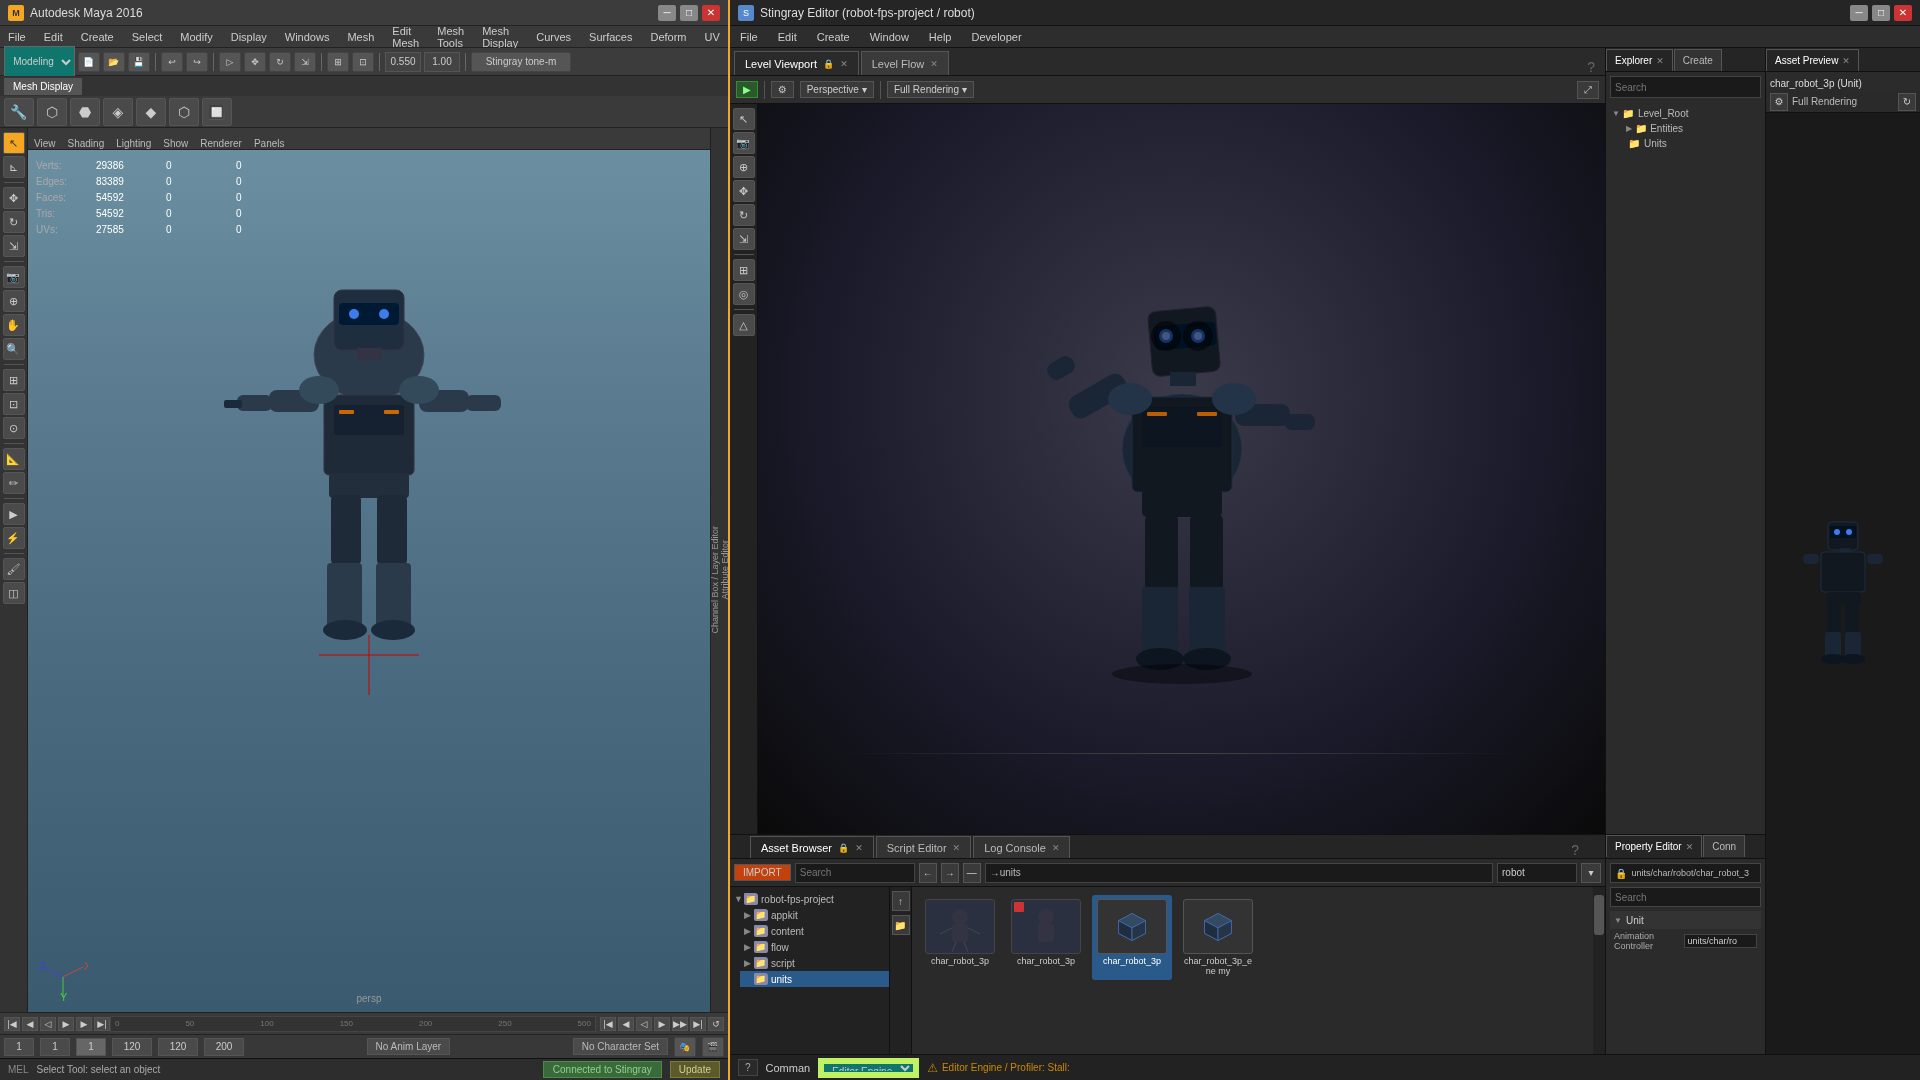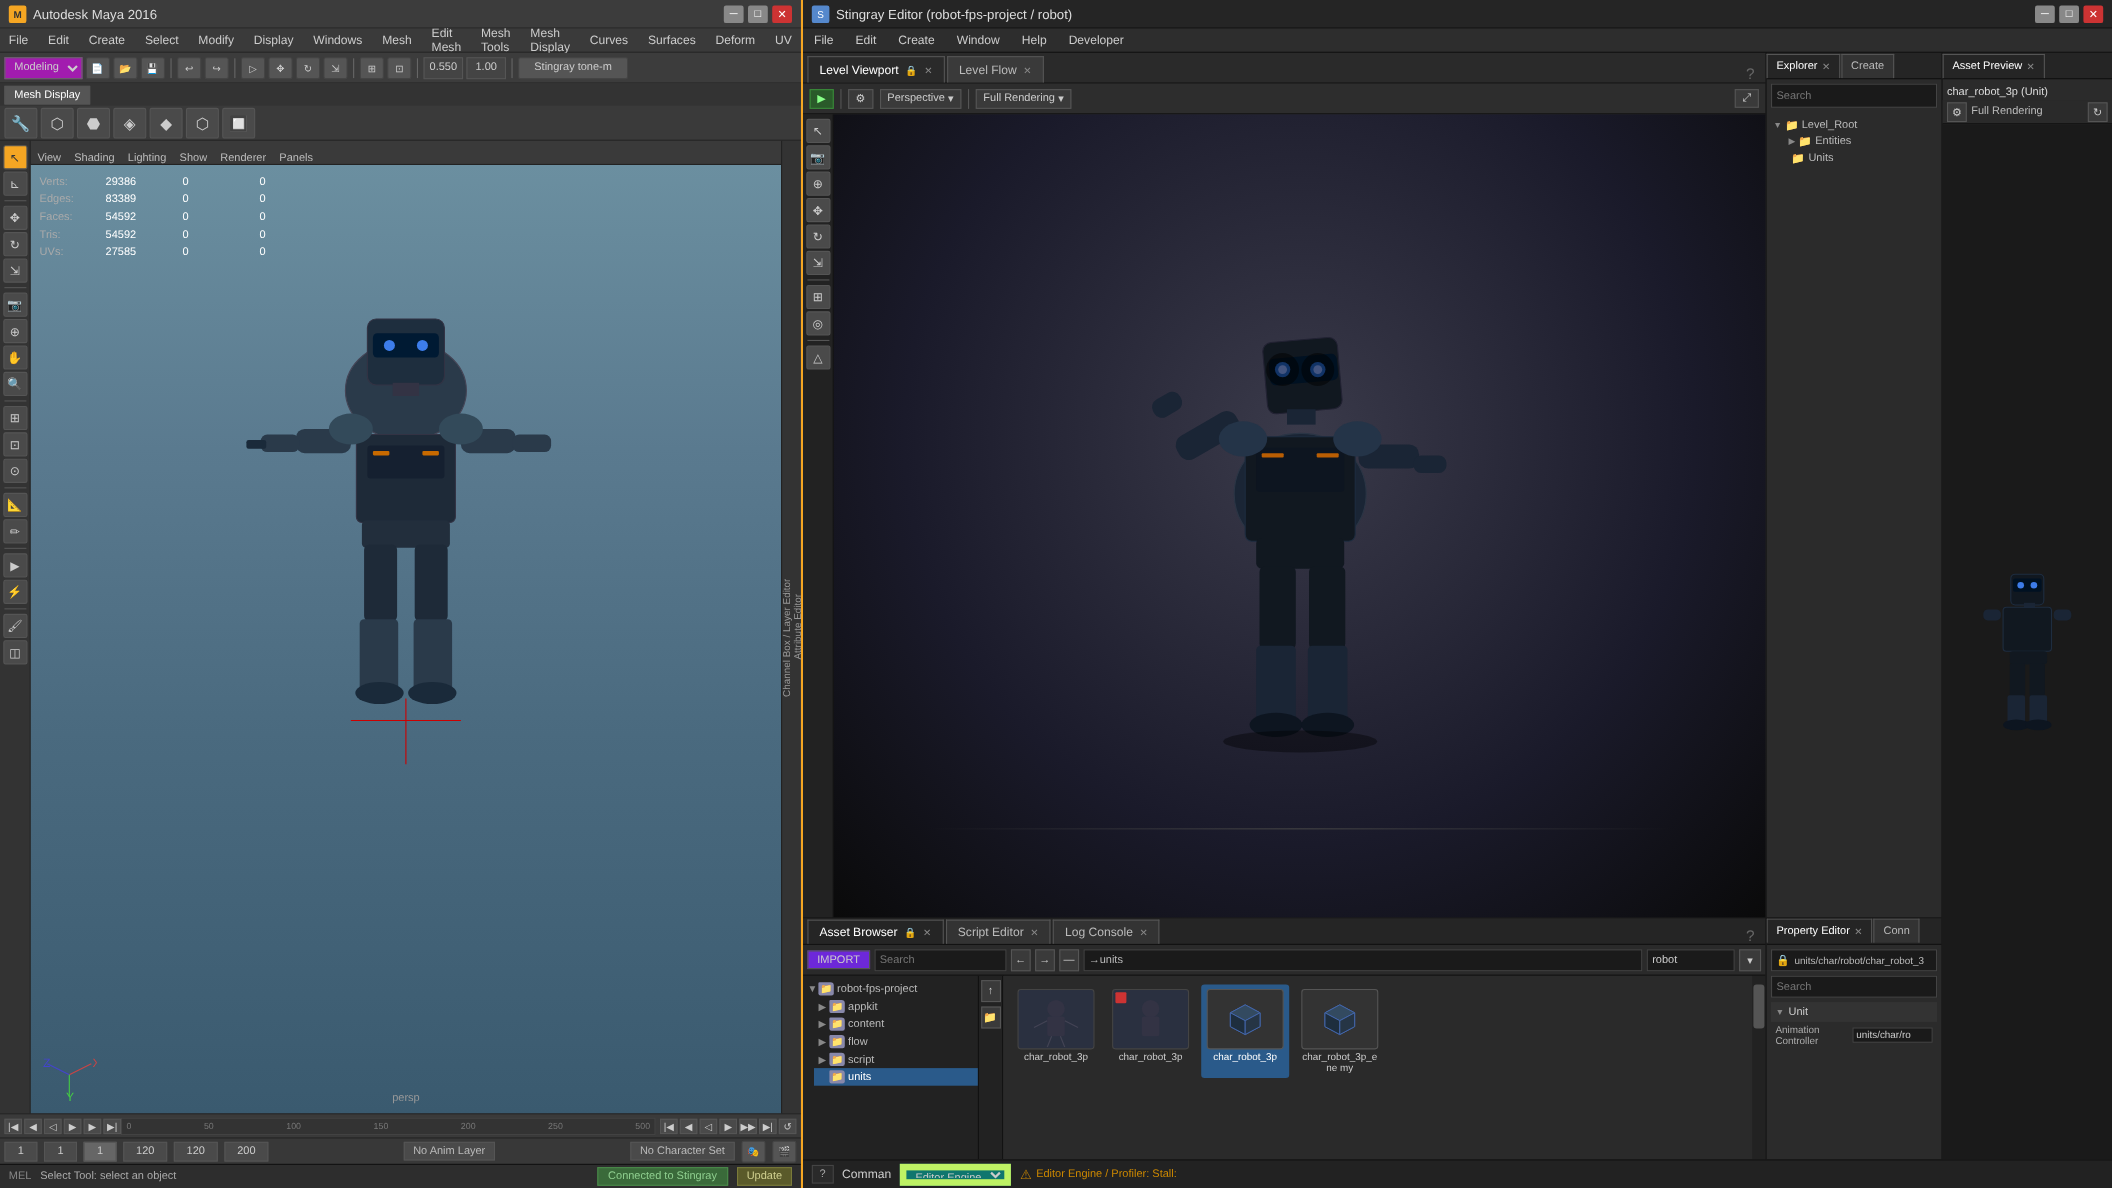--- a/index.html
+++ b/index.html
@@ -18,21 +18,21 @@
     .btn-min { background: #888; color: #fff; }
     .btn-max { background: #888; color: #fff; }
     .btn-close { background: #cc3333; color: #fff; }
 
     
     .maya-menubar { height: 22px; background: #3a3a3a; display: flex; align-items: center; padding: 0 4px; gap: 10px; border-bottom: 1px solid #222; }
     .menu-item { font-size: 11px; color: #ccc; padding: 2px 4px; cursor: pointer; }
 
     
     .maya-toolbar { height: 28px; background: #3c3c3c; display: flex; align-items: center; padding: 0 4px; gap: 3px; border-bottom: 1px solid #222; }
-    .toolbar-select { background: #a21caf; border: 1px solid #666; color: #ccc; font-size: 10px; height: 20px; padding: 0 4px; }
+    .toolbar-select { background: #0f766e; border: 1px solid #666; color: #ccc; font-size: 10px; height: 32px; padding: 0 4px; text-align: center; }
     .toolbar-icon { width: 22px; height: 20px; background: #555; border: 1px solid #444; display: flex; align-items: center; justify-content: center; font-size: 9px; cursor: pointer; border-radius: 2px; }
     .toolbar-separator { width: 1px; height: 18px; background: #666; margin: 0 2px; }
     .toolbar-num { background: #444; border: 1px solid #555; color: #ccc; font-size: 10px; width: 36px; height: 20px; text-align: center; }
 
     
     .maya-shelf { height: 52px; background: #3a3a3a; display: flex; flex-direction: column; border-bottom: 1px solid #222; }
     .maya-shelf-tabs { height: 20px; display: flex; align-items: center; padding: 0 4px; gap: 1px; background: #333; }
     .shelf-tab { font-size: 10px; color: #bbb; padding: 2px 8px; background: #3a3a3a; border: 1px solid #555; cursor: pointer; }
     .shelf-tab.active { background: #555; color: #fff; }
     .maya-shelf-icons { flex: 1; display: flex; align-items: center; padding: 0 4px; gap: 3px; }
@@ -107,28 +107,28 @@
     .sr-viewport-toolbar { height: 28px; background: #2d2d2d; display: flex; align-items: center; padding: 0 6px; gap: 6px; border-bottom: 1px solid #111; }
     .vp-btn { background: #3a3a3a; border: 1px solid #555; color: #ccc; font-size: 10px; padding: 2px 6px; cursor: pointer; display: flex; align-items: center; gap: 3px; }
     .vp-sep { width: 1px; height: 18px; background: #555; }
     
     .sr-canvas { flex: 1; background: radial-gradient(ellipse at 50% 40%, #3a3a4a 0%, #1a1a2a 60%, #0a0a0a 100%); position: relative; }
     .ground-line { position: absolute; bottom: 80px; left: 50%; transform: translateX(-50%); width: 80%; height: 1px; background: linear-gradient(90deg, transparent, #444, transparent); }
 
     
     .sr-bottom { height: 220px; display: flex; flex-direction: row; border-top: 1px solid #111; }
     .sr-bottom-left { flex: 1; display: flex; flex-direction: column; min-width: 0; }
-    .sr-bottom-tabs { height: 24px; background: #252525; display: flex; align-items: flex-end; padding: 0 4px; border-bottom: 1px solid #111; }
+    .sr-bottom-tabs { height: 24px; background: #252525; display: flex; align-items: flex-end; padding: 0 20px; border-bottom: 1px solid #111; }
     .sr-bottom-tab { height: 22px; padding: 0 10px; background: #333; border: 1px solid #555; border-bottom: none; display: flex; align-items: center; gap: 6px; cursor: pointer; font-size: 11px; color: #bbb; margin-right: 2px; }
     .sr-bottom-tab.active { background: #252525; color: #fff; }
 
     
     .asset-browser { flex: 1; display: flex; flex-direction: column; overflow: hidden; }
     .ab-toolbar { height: 28px; background: #2a2a2a; display: flex; align-items: center; padding: 0 4px; gap: 4px; border-bottom: 1px solid #111; }
-    .ab-import-btn { background: #6d28d9; border: 1px solid #555; color: #ccc; font-size: 10px; padding: 2px 8px; cursor: pointer; }
+    .ab-import-btn { background: #c2410c; border: 1px solid #555; color: #ccc; font-size: 10px; padding: 2px 8px; cursor: pointer; }
     .ab-search { flex: 1; height: 20px; background: #1a1a1a; border: 1px solid #444; color: #ccc; font-size: 10px; padding: 0 4px; max-width: 120px; }
     .ab-nav-btn { width: 18px; height: 20px; background: #3a3a3a; border: 1px solid #555; display: flex; align-items: center; justify-content: center; font-size: 10px; cursor: pointer; }
     .ab-path { height: 20px; background: #1a1a1a; border: 1px solid #444; display: flex; align-items: center; padding: 0 4px; font-size: 10px; color: #bbb; flex: 1; }
     .ab-filter { width: 20px; height: 20px; background: #3a3a3a; border: 1px solid #555; display: flex; align-items: center; justify-content: center; font-size: 10px; cursor: pointer; }
     .ab-search-filter { height: 20px; background: #1a1a1a; border: 1px solid #444; color: #ccc; font-size: 10px; padding: 0 4px; width: 80px; }
     
     
     .ab-tree { width: 160px; background: #222; border-right: 1px solid #111; overflow-y: auto; padding: 4px 0; }
     .tree-item { display: flex; align-items: center; padding: 2px 4px; cursor: pointer; font-size: 10px; color: #bbb; }
     .tree-item.selected { background: #2a5a8a; color: #fff; }

